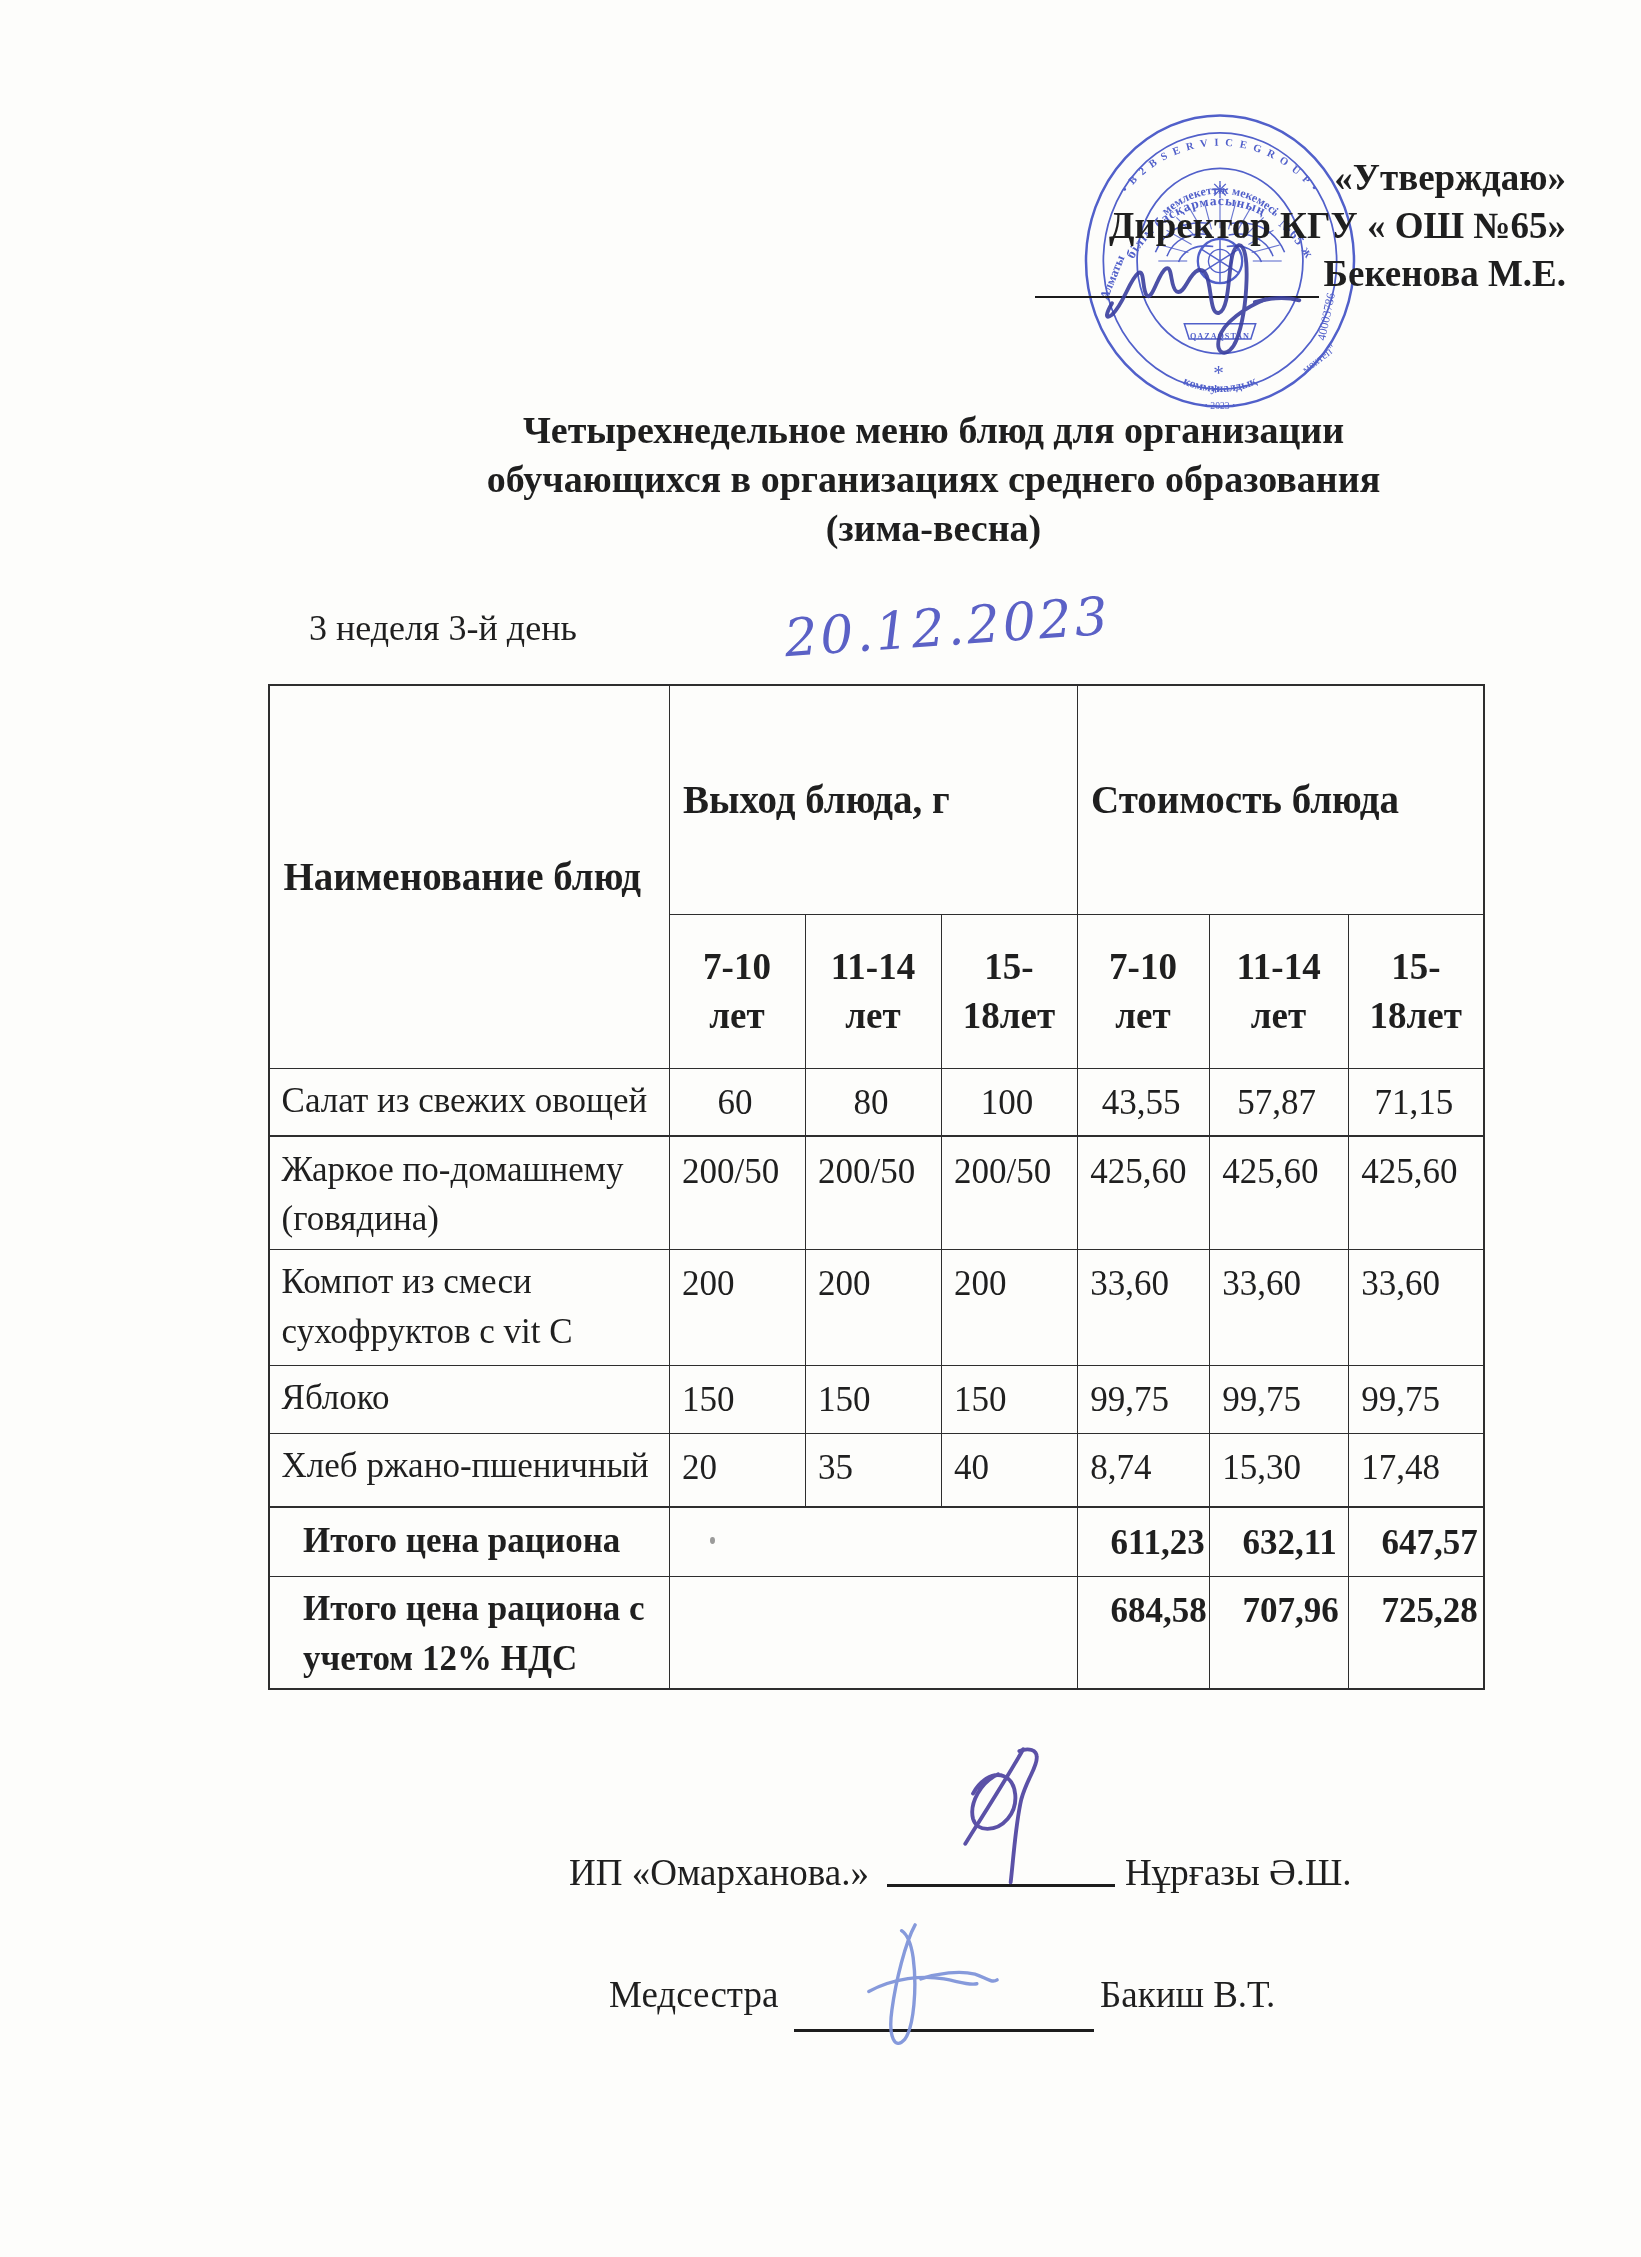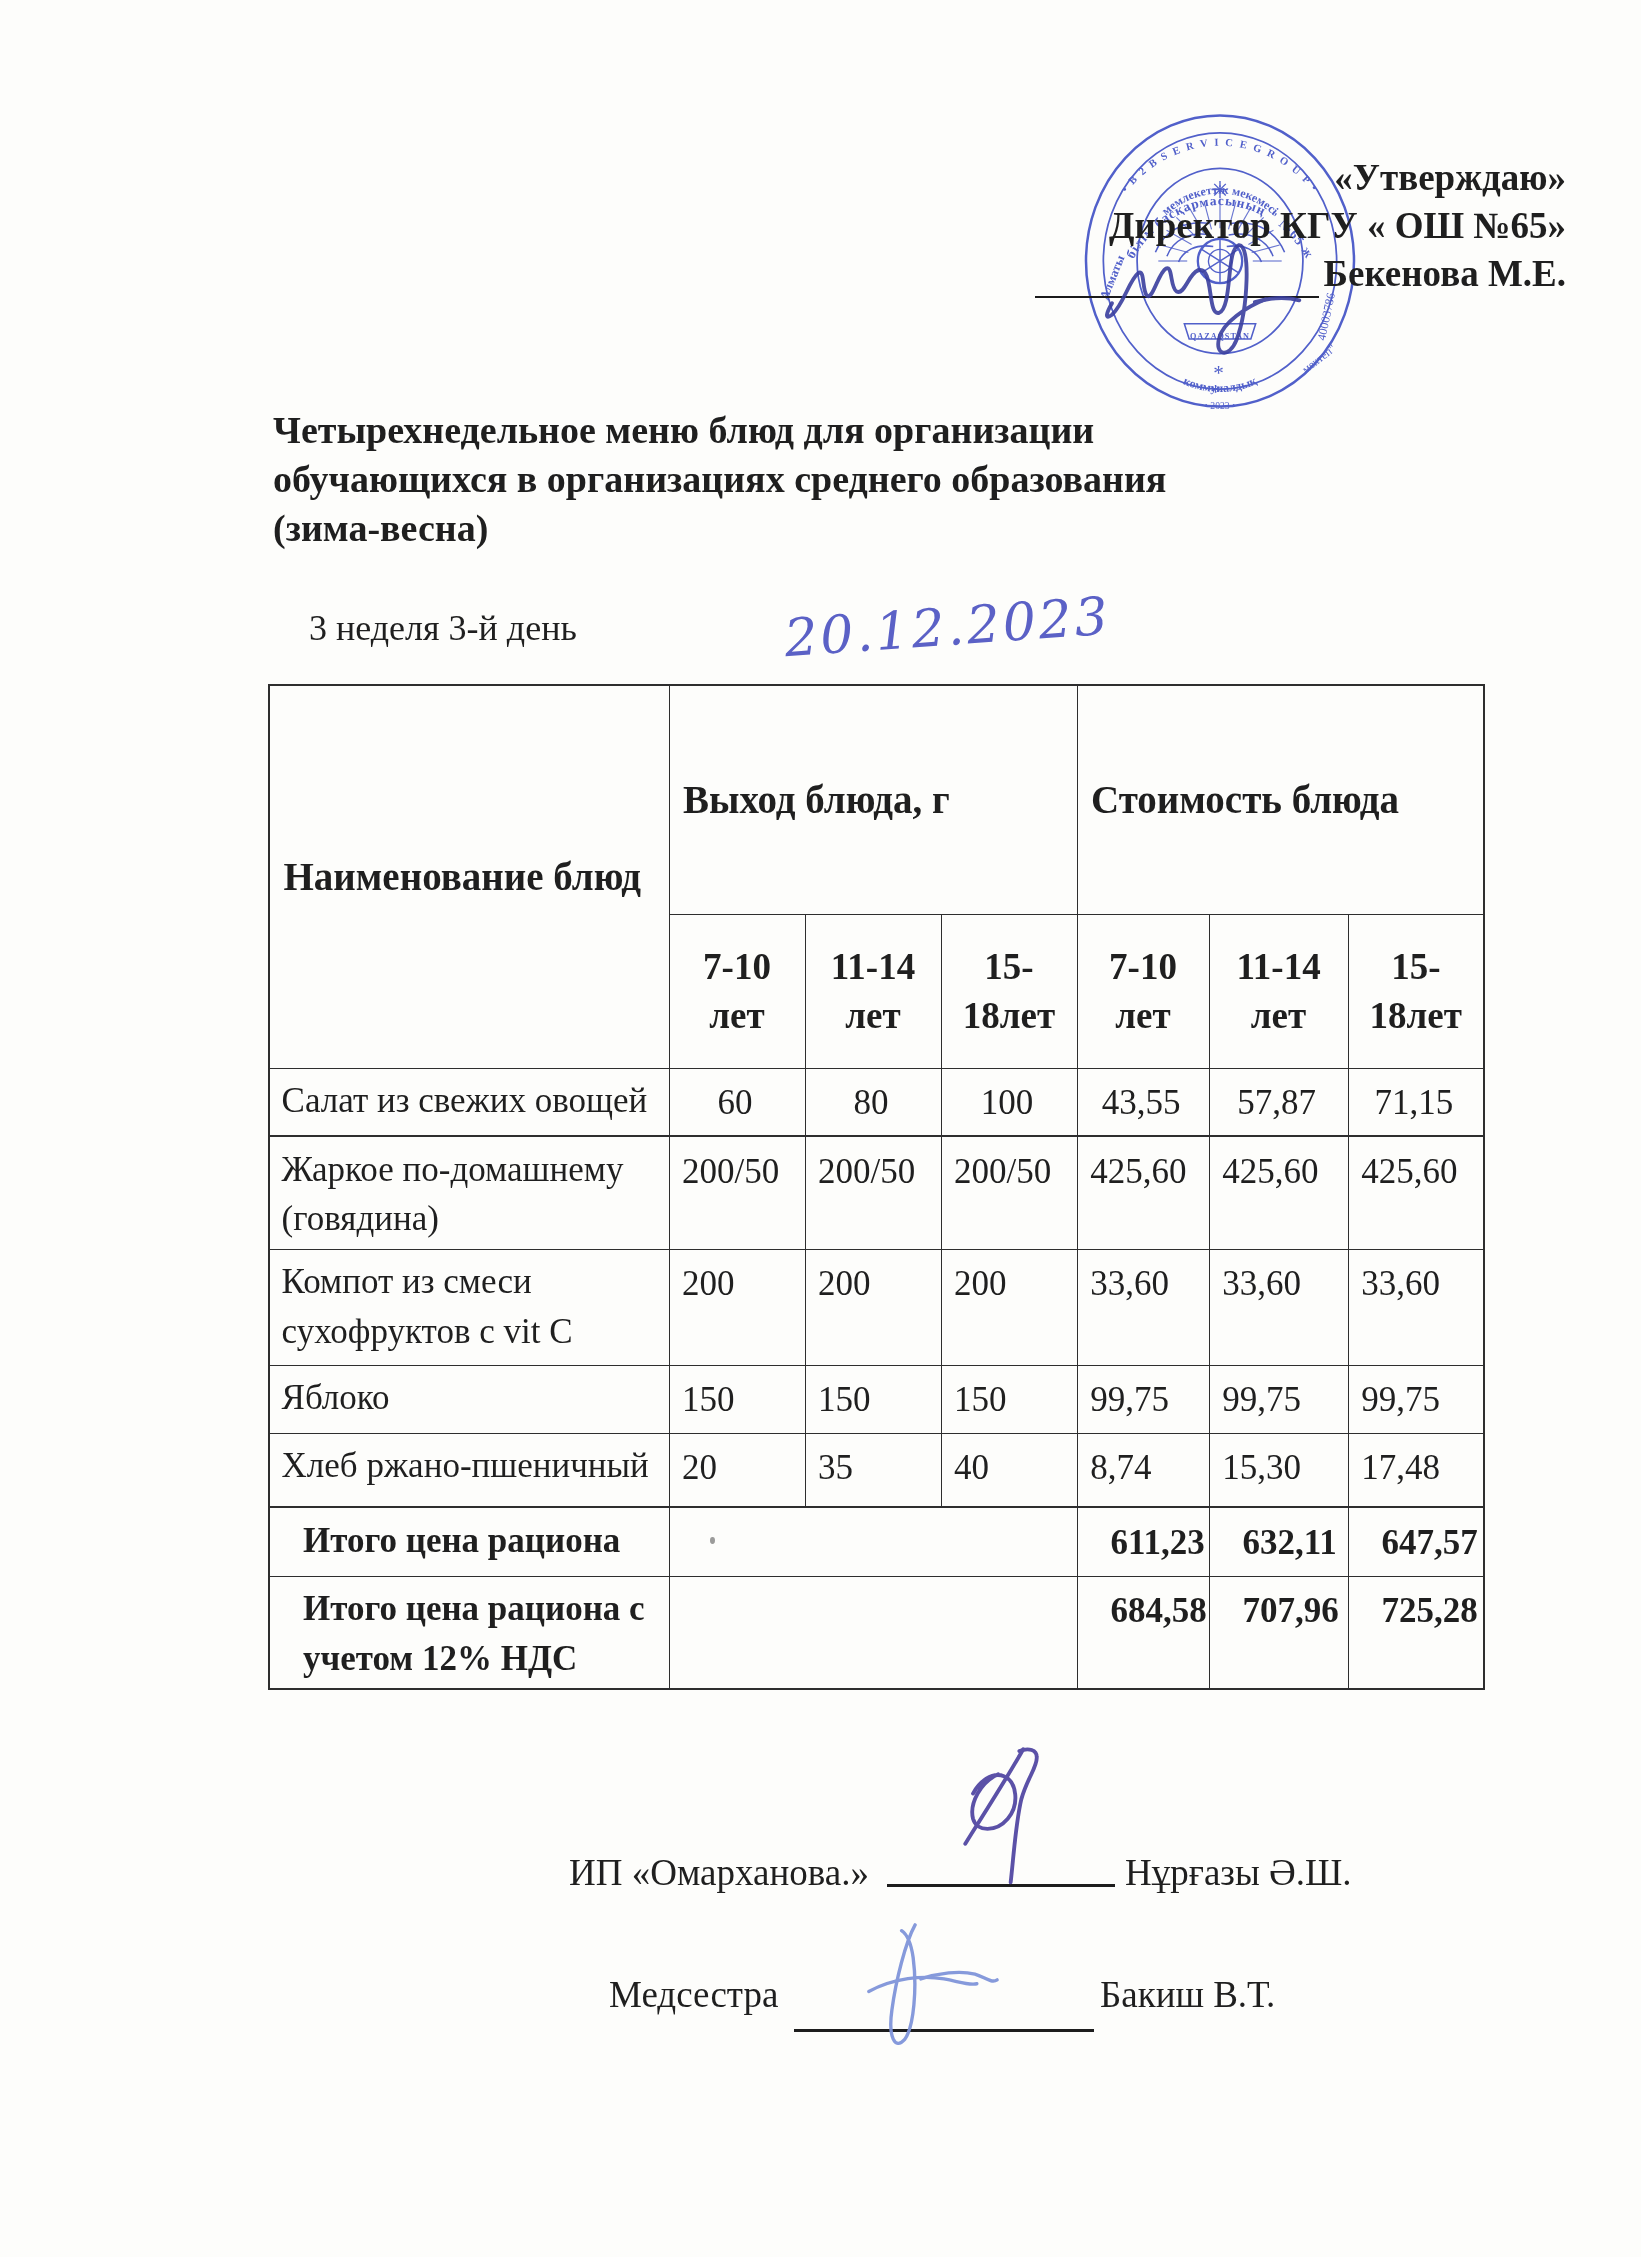--- a/index.html
+++ b/index.html
@@ -4,21 +4,21 @@
 <style>
   html,body{margin:0;padding:0;background:#e8e8e8;}
   .page{position:relative;width:1641px;height:2257px;background:#fdfdfb;overflow:hidden;
         font-family:"Liberation Serif",serif;color:#1f1f1f;}
   
   .approval{position:absolute;top:154px;right:75px;text-align:right;font-weight:bold;
             font-size:37px;line-height:48px;z-index:4;}
   .approval .sigline{display:flex;align-items:flex-end;}
   .approval .u-line{display:inline-block;width:284px;height:42px;border-bottom:2.9px solid #1b1b1b;margin-right:4.8px;}
   
-  .title{position:absolute;left:273px;top:406px;width:1321px;
+  .title{position:absolute;left:273px;top:406px;width:1321px;text-align:center;
          font-weight:bold;font-size:38px;line-height:49px;z-index:4;}
   .week{position:absolute;left:309px;top:607px;font-size:36px;z-index:4;}
   .hand-date{position:absolute;left:784px;top:597px;font-family:"DejaVu Serif",serif;
              font-style:italic;font-size:52px;letter-spacing:2.9px;color:#5b61c6;
              transform:rotate(-4deg);z-index:4;}
   
   .menu-table-wrap{position:absolute;left:268px;top:684px;width:1216px;z-index:3;}
   table{width:100%;border-collapse:collapse;table-layout:fixed;}
   td{border:1.9px solid #2e2e2e;font-size:35px;line-height:1.42;overflow:hidden;}
   table{border:2.9px solid #2e2e2e;}

